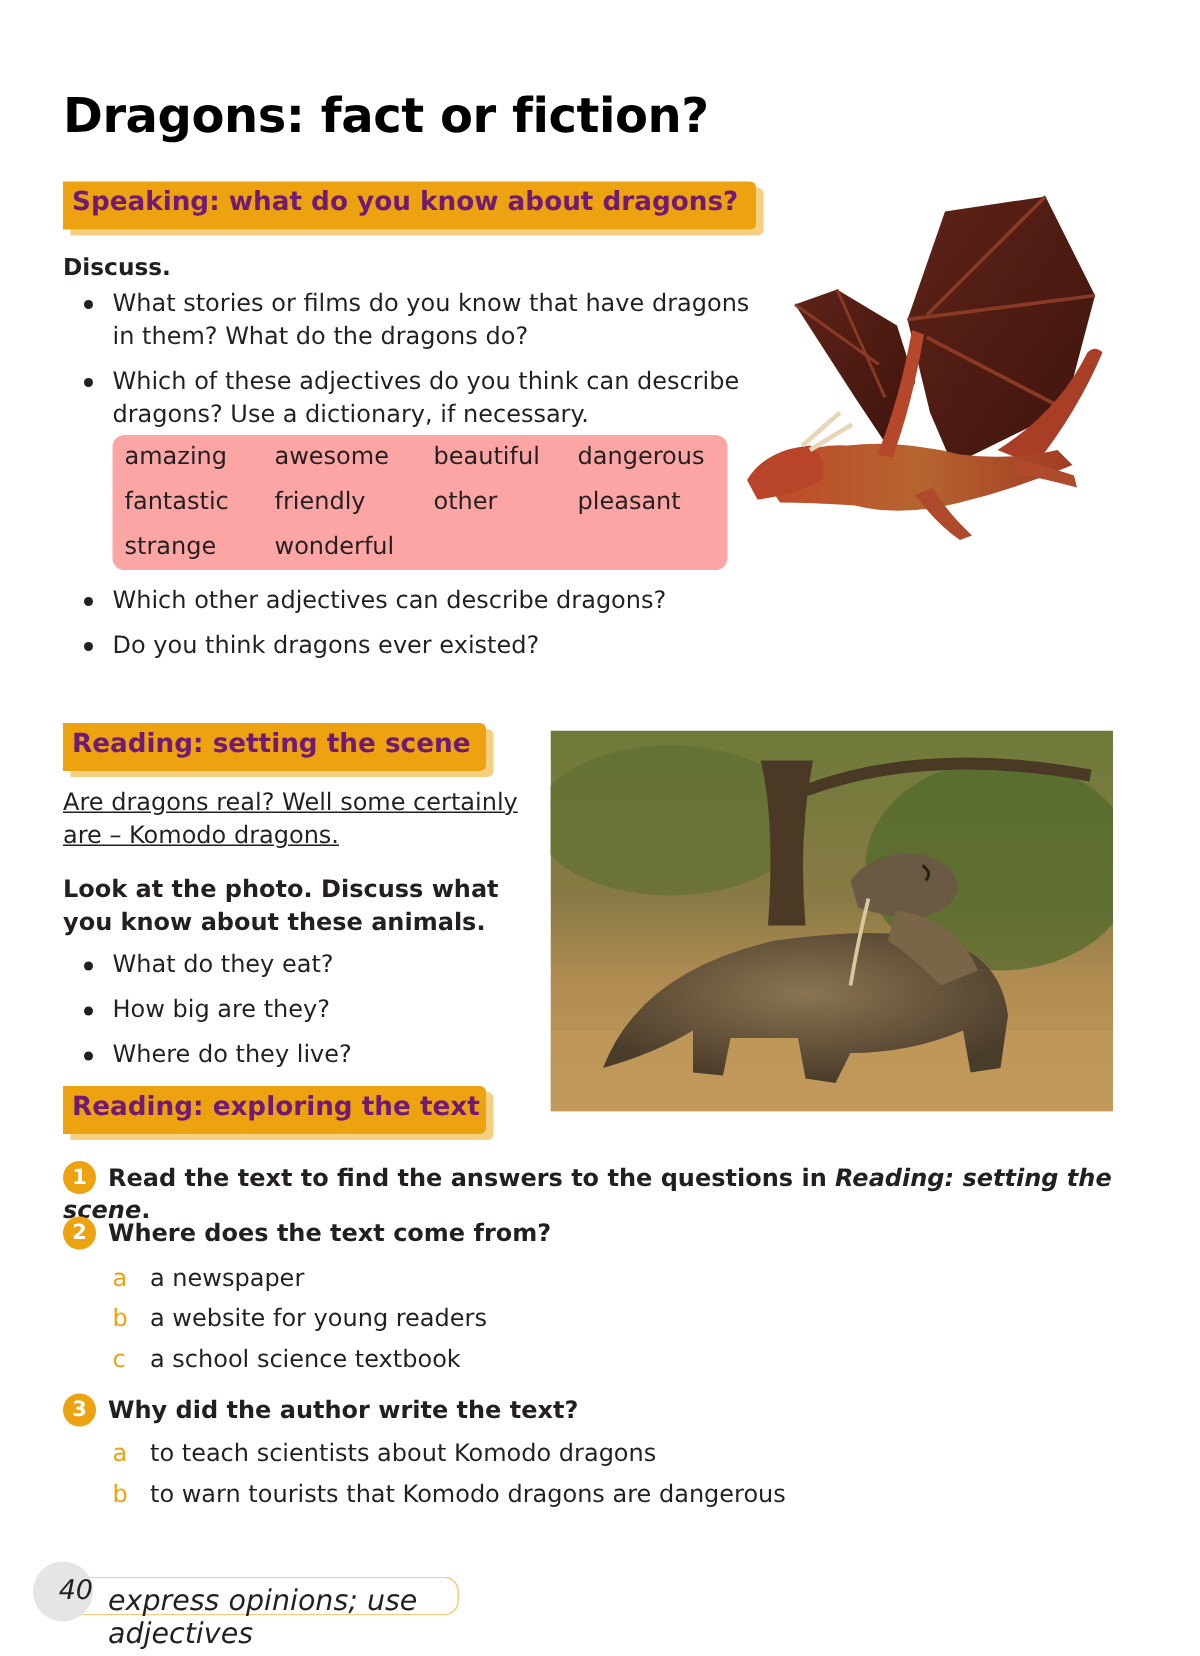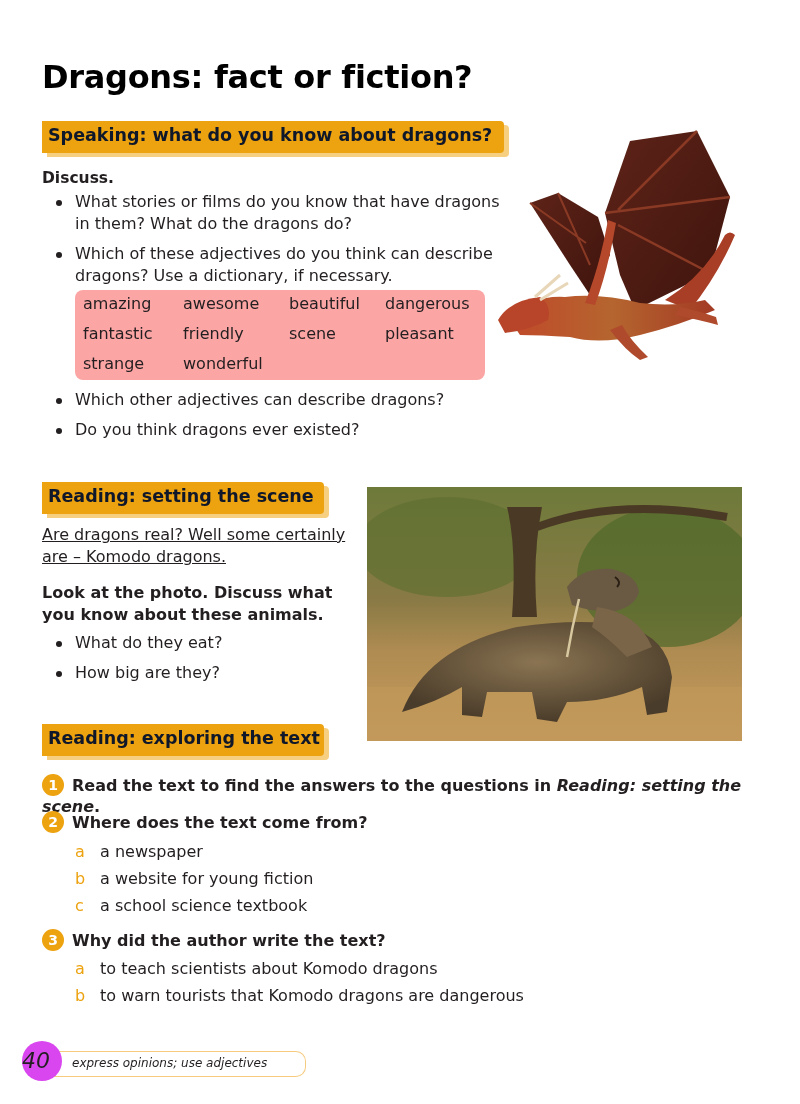--- a/index.html
+++ b/index.html
@@ -6,21 +6,21 @@
   html, body { width: 800px; height: 1104px; background: #ffffff; overflow: hidden; }
   body { position: relative; font-family: "DejaVu Sans", sans-serif; color: #231f20; }
 
   .title {
     position: absolute; left: 42px; top: 58px;
     font-size: 32px; font-weight: bold; color: #000000; letter-spacing: -0.3px;
   }
 
   .banner {
     position: absolute; height: 32px;
-    background: #eda20f; color: #0f172a;
+    background: #eda20f; color: #701a75;
     font-weight: bold; font-size: 17.5px;
     padding: 4px 0 0 6px;
     box-shadow: 5px 4px 0 0 #f7cf80;
     border-top-right-radius: 4px; border-bottom-right-radius: 4px;
     white-space: nowrap;
   }
 
   .label-bold { position: absolute; font-weight: bold; font-size: 15.5px; }
   .text { position: absolute; font-size: 16px; line-height: 22px; }
 
@@ -55,27 +55,27 @@
   }
   .q-text { font-weight: bold; font-size: 16px; vertical-align: middle; }
   .q-text i { font-weight: bold; }
 
   .opts { position: absolute; left: 75px; list-style: none; }
   .opts li { font-size: 16px; line-height: 27px; }
   .opts .letter { display: inline-block; width: 25px; color: #eda20f; }
 
   .footer-badge {
     position: absolute; left: 22px; top: 1041px; width: 40px; height: 40px; border-radius: 50%;
-    background: #d946ef; font-size: 22px; font-style: italic; text-align: left; line-height: 40px;
+    background: #e5e5e5; font-size: 18px; font-style: italic; text-align: right; line-height: 40px;
     z-index: 2;
   }
   .footer-bar {
     position: absolute; left: 48px; top: 1051px; width: 258px; height: 26px;
     border: 1.5px solid #f6cb80; border-left: none; border-radius: 0 10px 10px 0;
-    font-size: 12px; font-style: italic; padding: 4px 0 16px 24px;
+    font-size: 19px; font-style: italic; padding: 4px 0 16px 24px;
   }
 </style>
 </head>
 <body>
 
 <h1 class="title">Dragons: fact or fiction?</h1>
 
 <div class="banner" style="left:42px; top:121px; width:462px;">Speaking: what do you know about dragons?</div>
 
 <div class="label-bold" style="left:42px; top:169px;">Discuss.</div>
@@ -86,21 +86,21 @@
 </ul>
 
 <div class="adj-box">
   <div class="adj-grid">
     <span>amazing</span>
     <span>awesome</span>
     <span>beautiful</span>
     <span>dangerous</span>
     <span>fantastic</span>
     <span>friendly</span>
-    <span>scene</span>
+    <span>other</span>
     <span>pleasant</span>
     <span>strange</span>
     <span>wonderful</span>
   </div>
 </div>
 
 <ul class="bullets" style="left:42px; top:389px; width:600px;">
   <li>Which other adjectives can describe dragons?</li>
   <li>Do you think dragons ever existed?</li>
 </ul>
@@ -139,20 +139,21 @@
 
 <div class="banner" style="left:42px; top:482px; width:282px;">Reading: setting the scene</div>
 
 <p class="text" style="left:42px; top:524px; width:310px;text-decoration:underline;">Are dragons real? Well some certainly are – Komodo dragons.</p>
 
 <p class="text" style="left:42px; top:582px; width:310px; font-weight:bold;">Look at the photo. Discuss what you know about these animals.</p>
 
 <ul class="bullets" style="left:42px; top:632px; width:310px;">
   <li>What do they eat?</li>
   <li>How big are they?</li>
+  <li>Where do they live?</li>
 </ul>
 
 <svg class="komodo" viewBox="0 0 375 254" preserveAspectRatio="none">
   <defs>
     <linearGradient id="bg" x1="0" y1="0" x2="0" y2="1">
       <stop offset="0" stop-color="#6d7a3a"></stop>
       <stop offset="0.45" stop-color="#8a7a45"></stop>
       <stop offset="0.65" stop-color="#b08c52"></stop>
       <stop offset="1" stop-color="#c49a5c"></stop>
     </linearGradient>
@@ -182,21 +183,21 @@
 
 <div class="q" style="top:774px;">
   <span class="q-num">1</span><span class="q-text"><span>Read the text to find the answers to the questions in </span><i>Reading: setting the scene</i><span>.</span></span>
 </div>
 
 <div class="q" style="top:811px;">
   <span class="q-num">2</span><span class="q-text">Where does the text come from?</span>
 </div>
 <ul class="opts" style="top:838px;">
   <li><span class="letter">a</span><span>a newspaper</span></li>
-  <li><span class="letter">b</span><span>a website for young fiction</span></li>
+  <li><span class="letter">b</span><span>a website for young readers</span></li>
   <li><span class="letter">c</span><span>a school science textbook</span></li>
 </ul>
 
 <div class="q" style="top:929px;">
   <span class="q-num">3</span><span class="q-text">Why did the author write the text?</span>
 </div>
 <ul class="opts" style="top:955px;">
   <li><span class="letter">a</span><span>to teach scientists about Komodo dragons</span></li>
   <li><span class="letter">b</span><span>to warn tourists that Komodo dragons are dangerous</span></li>
 </ul>

